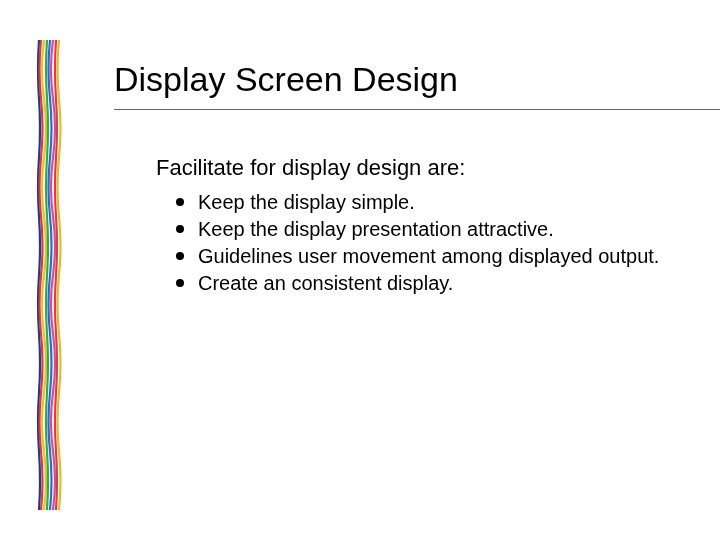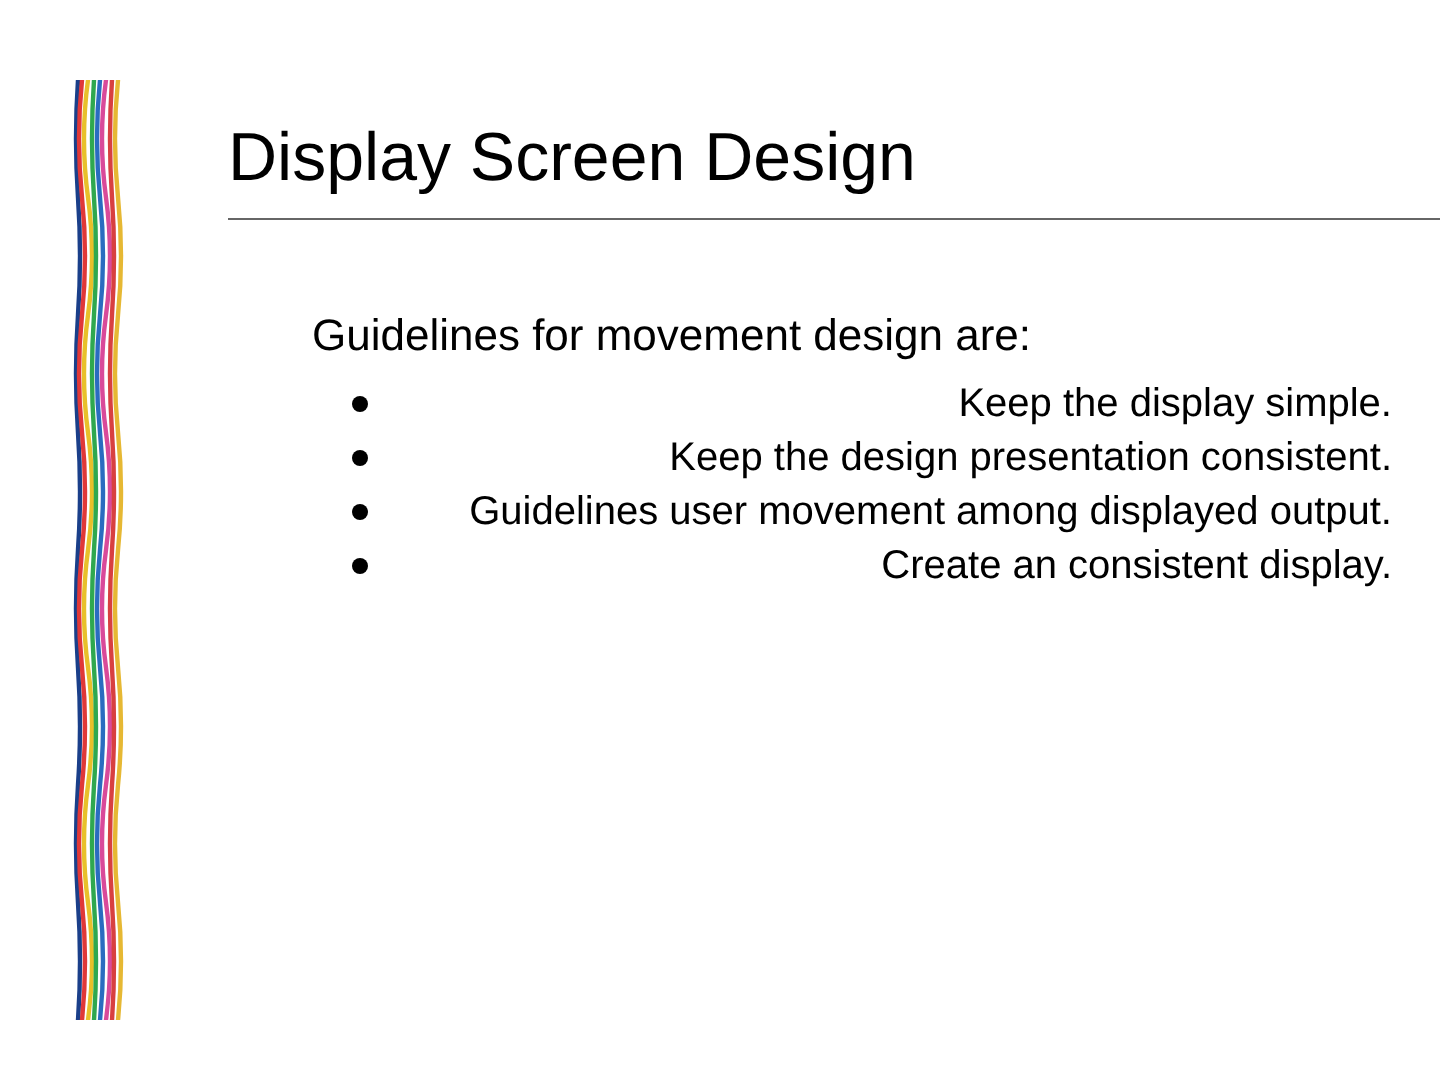--- a/index.html
+++ b/index.html
@@ -49,21 +49,20 @@
     right: 60px;
   }
   .intro {
     font-size: 22px;
     color: #000;
     margin-bottom: 8px;
   }
   .bullets {
     list-style: none;
     margin-left: 26px;
-    text-align: right;
   }
   .bullets li {
     font-size: 20px;
     color: #000;
     line-height: 1.3;
     position: relative;
     padding-left: 16px;
     margin-bottom: 1px;
   }
   .bullets li::before {
@@ -122,23 +121,23 @@
         <path d="M 20 0 Q 18 29.375 20 58.75 Q 22 88.125 20 117.5 Q 18 146.875 20 176.25 Q 22 205.625 20 235 Q 18 264.375 20 293.75 Q 22 323.125 20 352.5 Q 18 381.875 20 411.25 Q 22 440.625 20 470" stroke="#d84040" stroke-width="2.2" fill="none" stroke-linecap="round"></path>
         <path d="M 23 0 Q 20 29.375 23 58.75 Q 26 88.125 23 117.5 Q 20 146.875 23 176.25 Q 26 205.625 23 235 Q 20 264.375 23 293.75 Q 26 323.125 23 352.5 Q 20 381.875 23 411.25 Q 26 440.625 23 470" stroke="#e6b833" stroke-width="2.2" fill="none" stroke-linecap="round"></path>
       </svg></div>
 
   <div class="title-block">
     <div class="title-text">Display Screen Design</div>
     <div class="title-rule"></div>
   </div>
 
   <div class="body-block">
-    <div class="intro">Guidelines for movement design are:</div>
+    <div class="intro">Facilitate for display design are:</div>
     <ul class="bullets" id="bullets">
         <li>Keep the display simple.</li>
-        <li>Keep the design presentation consistent.</li>
+        <li>Keep the display presentation attractive.</li>
         <li>Guidelines user movement among displayed output.</li>
         <li>Create an consistent display.</li>
       </ul>
   </div>
 
 
 </div>
 
 </body></html>

